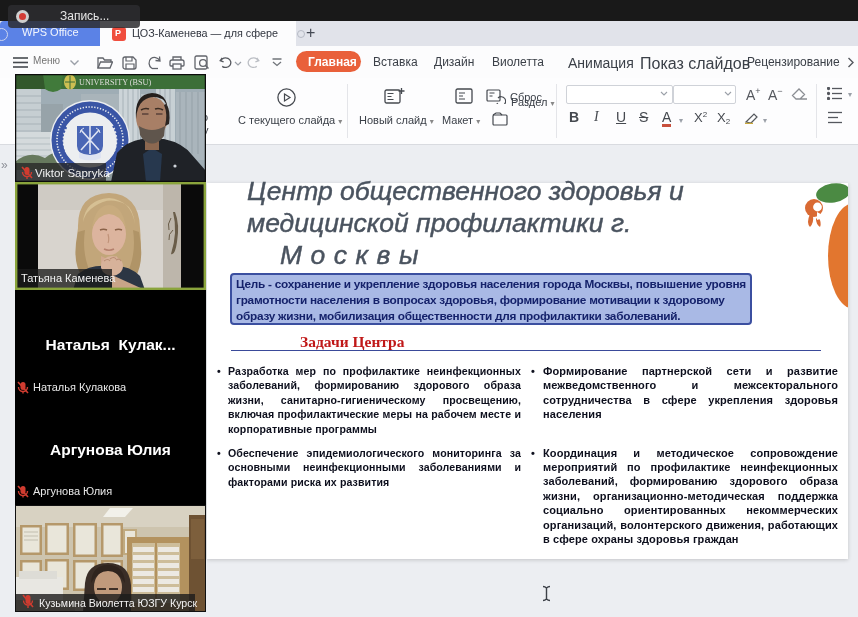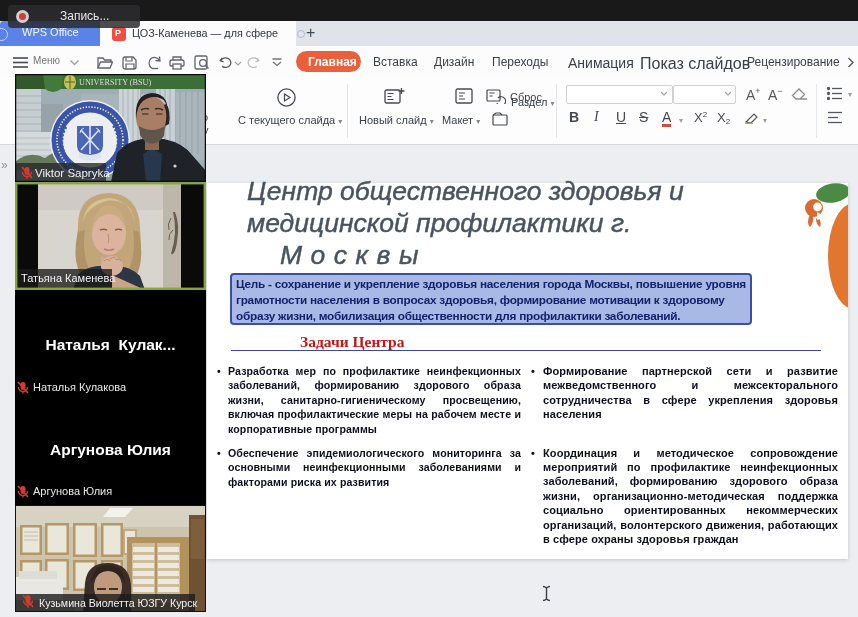--- a/index.html
+++ b/index.html
@@ -76,21 +76,21 @@
   <path d="M9.8 0.8 L11.8 3.6 l-3.4 1.2 M11.4 3.8 a5.3 4.8 0 1 0 -1.6 5.6" fill="none" stroke="#bbbec4" stroke-width="1.3"></path>
 </svg>
 <svg class="abs" style="left:271px;top:58px;" width="12" height="9" viewBox="0 0 12 9">
   <path d="M1.5 1 h9 M2 4 L6 7.5 L10 4" fill="none" stroke="#70747a" stroke-width="1.3"></path>
 </svg>
 
 <div class="abs" style="left:296px;top:51px;width:65px;height:21px;background:#e9603a;border-radius:11px;"></div>
 <div class="abs" style="left:308px;top:55px;color:#fff;font-size:12px;font-weight:bold;">Главная</div>
 <div class="abs" style="left:373px;top:55px;color:#3b4048;font-size:12px;">Вставка</div>
 <div class="abs" style="left:434px;top:55px;color:#3b4048;font-size:12px;">Дизайн</div>
-<div class="abs" style="left:492px;top:55px;color:#3b4048;font-size:12px;">Переходы</div>
+<div class="abs" style="left:492px;top:55px;color:#3b4048;font-size:12px;">Виолетта</div>
 <div class="abs" style="left:568px;top:55px;color:#3b4048;font-size:14px;">Анимация</div>
 <div class="abs" style="left:608px;top:55px;color:#3b4048;font-size:16px;margin-left:32px;">Показ слайдов</div>
 <div class="abs" style="left:747px;top:55px;color:#3b4048;font-size:12px;">Рецензирование</div>
 <svg class="abs" style="left:847px;top:57px;" width="7" height="11" viewBox="0 0 7 11">
     <path d="M1.5 1 L6 5.5 L1.5 10" fill="none" stroke="#55585e" stroke-width="1.4"></path>
   </svg>
 
 <div class="abs" style="left:0;top:78px;width:858px;height:66px;background:#fdfdfe;border-bottom:1px solid #d9dbe0;"></div>
 <div class="abs" style="left:196px;top:111px;color:#3b4048;font-size:11px;">по</div>
 <div class="abs" style="left:203px;top:124px;color:#3b4048;font-size:11px;">у</div>

